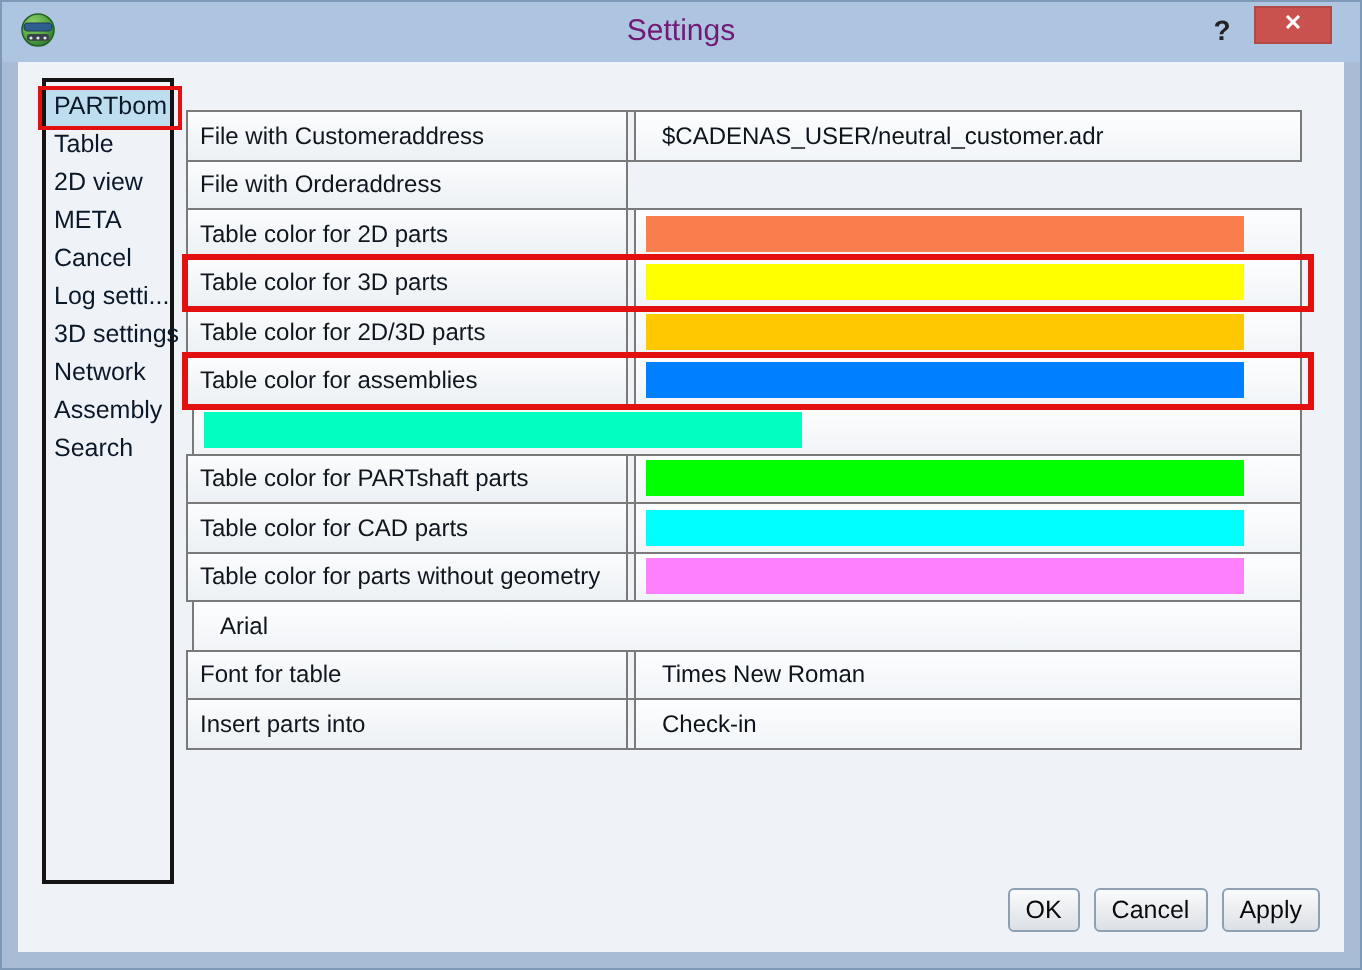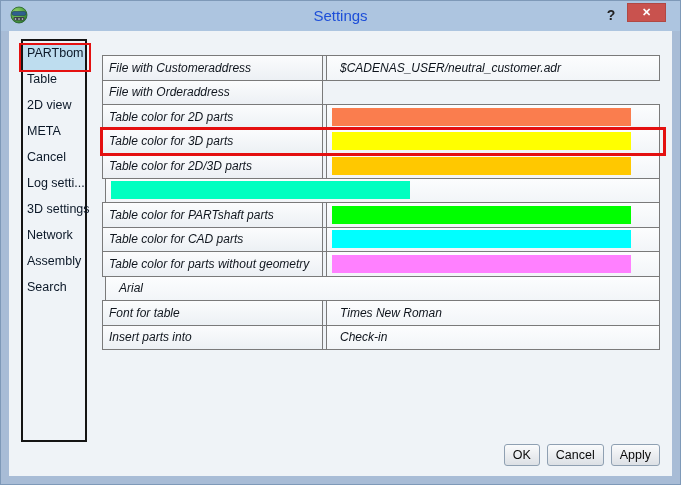--- a/index.html
+++ b/index.html
@@ -15,21 +15,21 @@
     overflow:hidden;
   }
   
   .titlebar {
     position:absolute; top:0; left:0; right:0; height:30px;
     background:var(--titlebar-bg,#ADC5E0);
   }
   .title {
     position:absolute; left:0; right:0; top:0; height:30px;
     line-height:30px; text-align:center;
-    font-size:15px; color:#1d4ed8;
+    font-size:15px; color:#701a75;
   }
   .app-icon { position:absolute; left:9px; top:5px; width:18px; height:18px; }
   .help-btn {
     position:absolute; right:60px; top:3px; width:18px; height:22px;
     line-height:22px; text-align:center;
     font-weight:bold; font-size:14px; color:#222; cursor:default;
   }
   .close-btn {
     position:absolute; right:14px; top:2px; width:39px; height:19px;
     background:var(--close-button-bg,#C9524E);
@@ -42,34 +42,33 @@
     position:absolute; left:8px; right:8px; top:30px; bottom:8px;
     background:var(--content-bg,#EFF3F7);
   }
   
   .sidebar {
     position:absolute; left:12px; top:8px; width:62px; height:395px;
     border:2px solid #141414; background:transparent;
     padding-top:4px; box-sizing:content-box; overflow:visible;
   }
   .side-item {
-    height:26px; line-height:17.6px; padding-left:4px;
+    height:19px; line-height:17.6px; padding-left:4px;
     font-size:12.5px; color:#0B1828; white-space:nowrap; cursor:default;
   }
   .side-item.selected { background:var(--selected-item-bg,#BEDDEF); position:relative; }
   .side-item.highlighted { position:relative; }
   .side-item.highlighted::after {
     content:""; position:absolute; left:-4px; right:-6px; top:-2px; bottom:-1px;
     border:2.5px solid var(--highlight-red,#E41010); pointer-events:none; z-index:6;
   }
   
   .main-grid {
-    position:absolute; left:93px; top:24px; width:558px;
+    position:absolute; left:84px; top:24px; width:558px;
     border-top:1px solid var(--grid-line,#7A7A7A);
-    font-style:italic;
   }
   .grid-row {
     position:relative; display:flex; height:24.5px;
     border-bottom:1px solid var(--grid-line,#7A7A7A);
     box-sizing:border-box;
   }
   .cell-label {
     width:221px; box-sizing:border-box;
     border-left:1px solid var(--grid-line,#7A7A7A);
     border-right:1px solid var(--grid-line,#7A7A7A);
@@ -171,20 +170,27 @@
             <div class="swatch" style="background: rgb(255, 255, 0);"></div>
           </div>
         </div>
         <div class="grid-row">
           <div class="cell-label">Table color for 2D/3D parts</div>
           <div class="col-gap"></div>
           <div class="cell-value color-cell">
             <div class="swatch" style="background: rgb(255, 200, 0);"></div>
           </div>
         </div>
+        <div class="grid-row highlighted">
+          <div class="cell-label">Table color for assemblies</div>
+          <div class="col-gap"></div>
+          <div class="cell-value color-cell">
+            <div class="swatch" style="background: rgb(0, 128, 255);"></div>
+          </div>
+        </div>
         <div class="grid-row">
           <div class="col-gap"></div>
           <div class="cell-value color-cell">
             <div class="swatch" style="background: rgb(0, 255, 192);"></div>
           </div>
         </div>
         <div class="grid-row">
           <div class="cell-label">Table color for PARTshaft parts</div>
           <div class="col-gap"></div>
           <div class="cell-value color-cell">

